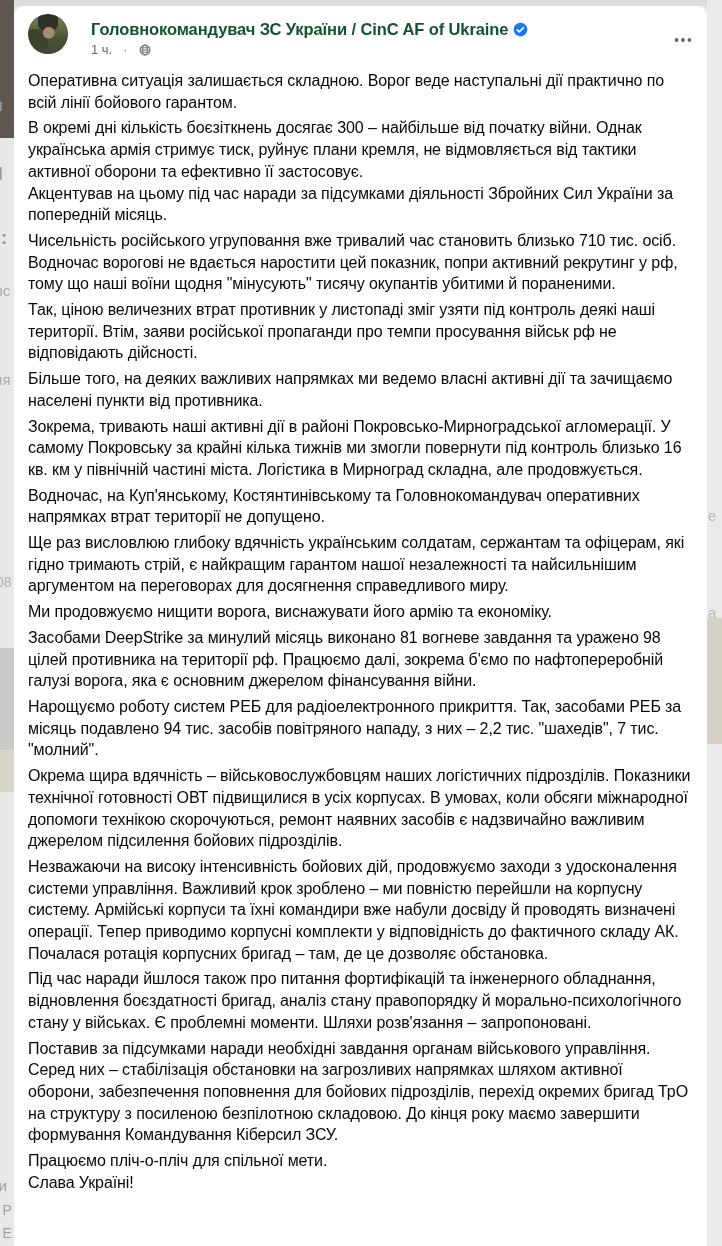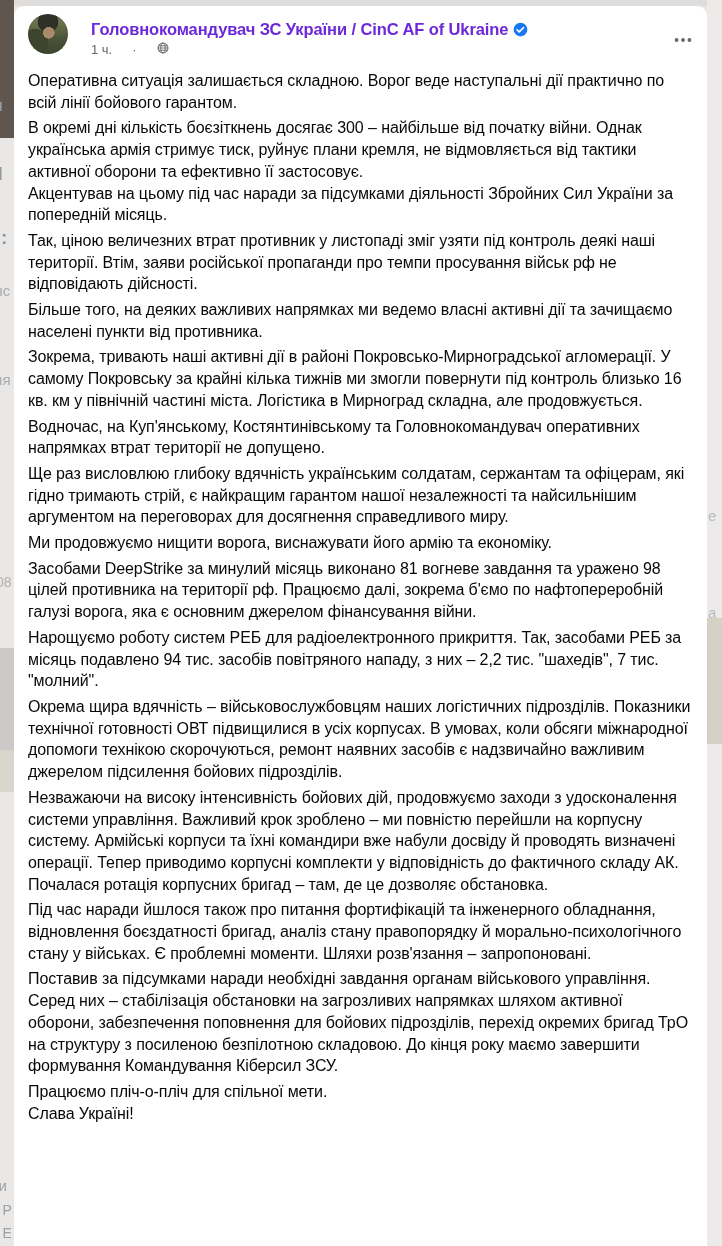--- a/index.html
+++ b/index.html
@@ -44,23 +44,23 @@
     position:absolute;left:14px;top:8px;width:40px;height:40px;border-radius:50%;
     background:
       radial-gradient(circle at 52% 47%, #a98a6a 0 19%, rgba(0,0,0,0) 20%),
       radial-gradient(circle at 50% 20%, #2f3128 0 27%, rgba(0,0,0,0) 28%),
       radial-gradient(circle at 18% 70%, #3c442d 0 30%, rgba(0,0,0,0) 31%),
       linear-gradient(180deg,#77815c 0%,#5c673f 38%,#4a5239 62%,#3e4630 100%);
     box-shadow:inset 0 0 0 1px rgba(0,0,0,.08);
   }
   .head-text{margin-left:63px;padding-top:6px;}
   .name-row{display:flex;align-items:center;gap:5px;}
-  .page-name{font-size:16.5px;font-weight:700;color:#6d28d9;letter-spacing:-.1px;}
+  .page-name{font-size:16.5px;font-weight:700;color:#14532d;letter-spacing:-.1px;}
   .verified{display:inline-flex;flex:none;}
-  .meta-row{display:flex;gap:20px;margin-top:3px;color:#65676b;font-size:13px;}
+  .meta-row{display:flex;align-items:center;gap:11px;margin-top:3px;color:#65676b;font-size:13px;}
   .menu-btn{position:absolute;right:8px;top:18px;width:32px;height:32px;display:flex;align-items:center;justify-content:center;border-radius:50%;}
 
   
   .post-body{padding:8px 14px 0 14px;color:#080809;}
   .post-body p{
     margin:0 0 4px 0;
     font-size:16px;line-height:21.7px;
     white-space:pre-line;
     letter-spacing:-.1px;
   }
@@ -125,20 +125,21 @@
           <circle cx="19" cy="12" r="2.1" fill="#65676b"></circle>
         </svg>
       </span>
     </div>
   </div>
 
   <div class="post-body">
     <p>Оперативна ситуація залишається складною. Ворог веде наступальні дії практично по всій лінії бойового гарантом.</p>
     <p>В окремі дні кількість боєзіткнень досягає 300 – найбільше від початку війни. Однак українська армія стримує тиск, руйнує плани кремля, не відмовляється від тактики активної оборони та ефективно її застосовує.
 Акцентував на цьому під час наради за підсумками діяльності Збройних Сил України за попередній місяць.</p>
+    <p>Чисельність російського угруповання вже тривалий час становить близько 710 тис. осіб. Водночас ворогові не вдається наростити цей показник, попри активний рекрутинг у рф, тому що наші воїни щодня "мінусують" тисячу окупантів убитими й пораненими.</p>
     <p>Так, ціною величезних втрат противник у листопаді зміг узяти під контроль деякі наші території.  Втім, заяви російської пропаганди про темпи просування військ рф не відповідають дійсності.</p>
     <p>Більше того, на деяких важливих напрямках ми ведемо власні активні дії та зачищаємо населені пункти від противника.</p>
     <p>Зокрема, тривають наші активні дії в районі Покровсько-Мирноградської агломерації. У самому Покровську за крайні кілька тижнів ми змогли повернути під контроль близько 16 кв. км у північній частині міста. Логістика в Мирноград складна, але продовжується.</p>
     <p>Водночас, на Куп'янському, Костянтинівському та Головнокомандувач оперативних напрямках втрат території не допущено.</p>
     <p>Ще раз висловлюю глибоку вдячність українським солдатам, сержантам та офіцерам, які гідно тримають стрій, є найкращим гарантом нашої незалежності та найсильнішим аргументом на переговорах для досягнення справедливого миру.</p>
     <p>Ми продовжуємо нищити ворога, виснажувати його армію та економіку.</p>
     <p>Засобами DeepStrike за минулий місяць виконано 81 вогневе завдання та уражено 98 цілей противника на території рф. Працюємо далі, зокрема б'ємо по нафтопереробній галузі ворога, яка є основним джерелом фінансування війни.</p>
     <p>Нарощуємо роботу систем РЕБ для радіоелектронного прикриття. Так, засобами РЕБ за місяць подавлено 94 тис. засобів повітряного нападу, з них – 2,2 тис. "шахедів", 7 тис. "молний".</p>
     <p>Окрема щира вдячність – військовослужбовцям наших логістичних підрозділів. Показники технічної готовності ОВТ підвищилися в усіх корпусах. В умовах, коли обсяги міжнародної допомоги технікою скорочуються, ремонт наявних засобів є надзвичайно важливим джерелом підсилення бойових підрозділів.</p>
     <p>Незважаючи на високу інтенсивність бойових дій, продовжуємо заходи з удосконалення системи управління. Важливий крок зроблено – ми повністю перейшли на корпусну систему. Армійські корпуси та їхні командири вже набули досвіду й проводять визначені операції. Тепер приводимо корпусні комплекти у відповідність до фактичного складу АК. Почалася ротація корпусних бригад – там, де це дозволяє обстановка.</p>

